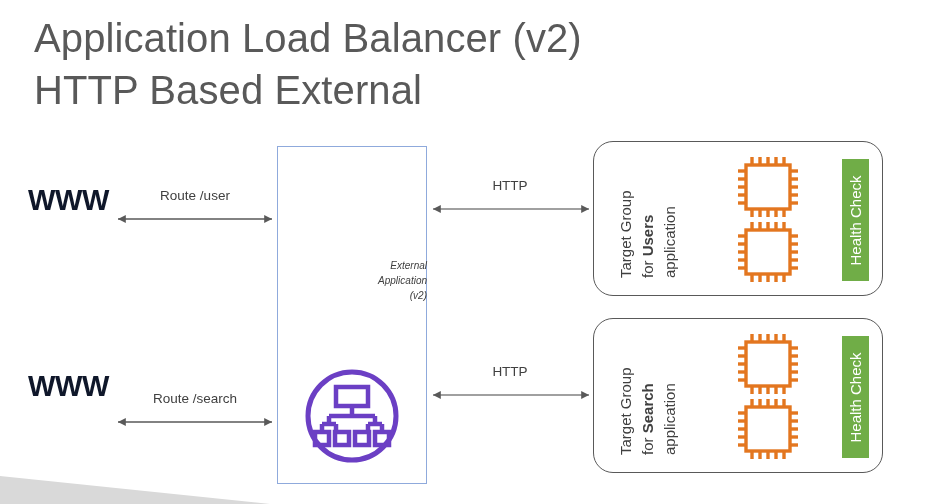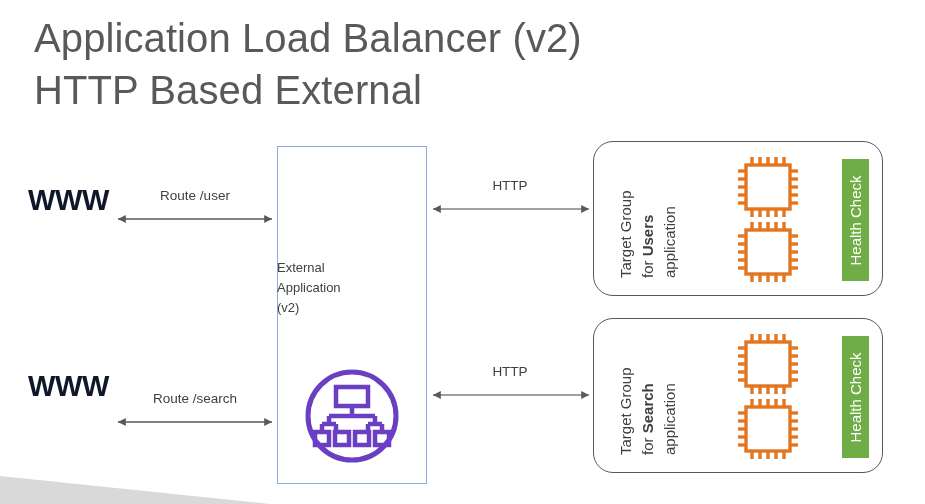--- a/index.html
+++ b/index.html
@@ -57,24 +57,25 @@
     position: absolute;
     left: 277px; top: 146px;
     width: 150px; height: 338px;
     border: 1.4px solid #8faadc;
     background: #ffffff;
   }
   #lb-text {
     position: absolute;
     left: 277px; top: 258px;
     width: 150px;
-    text-align: left;
-    font-size: 13px;
+    text-align: right;
+    font-size: 10px;
     line-height: 1.52;
     color: #404040;
+    font-style: italic;
   }
   #lb-icon-wrap {
     position: absolute;
     left: 302px; top: 366px;
     width: 100px; height: 100px;
   }
 
   
   .tg {
     position: absolute;

